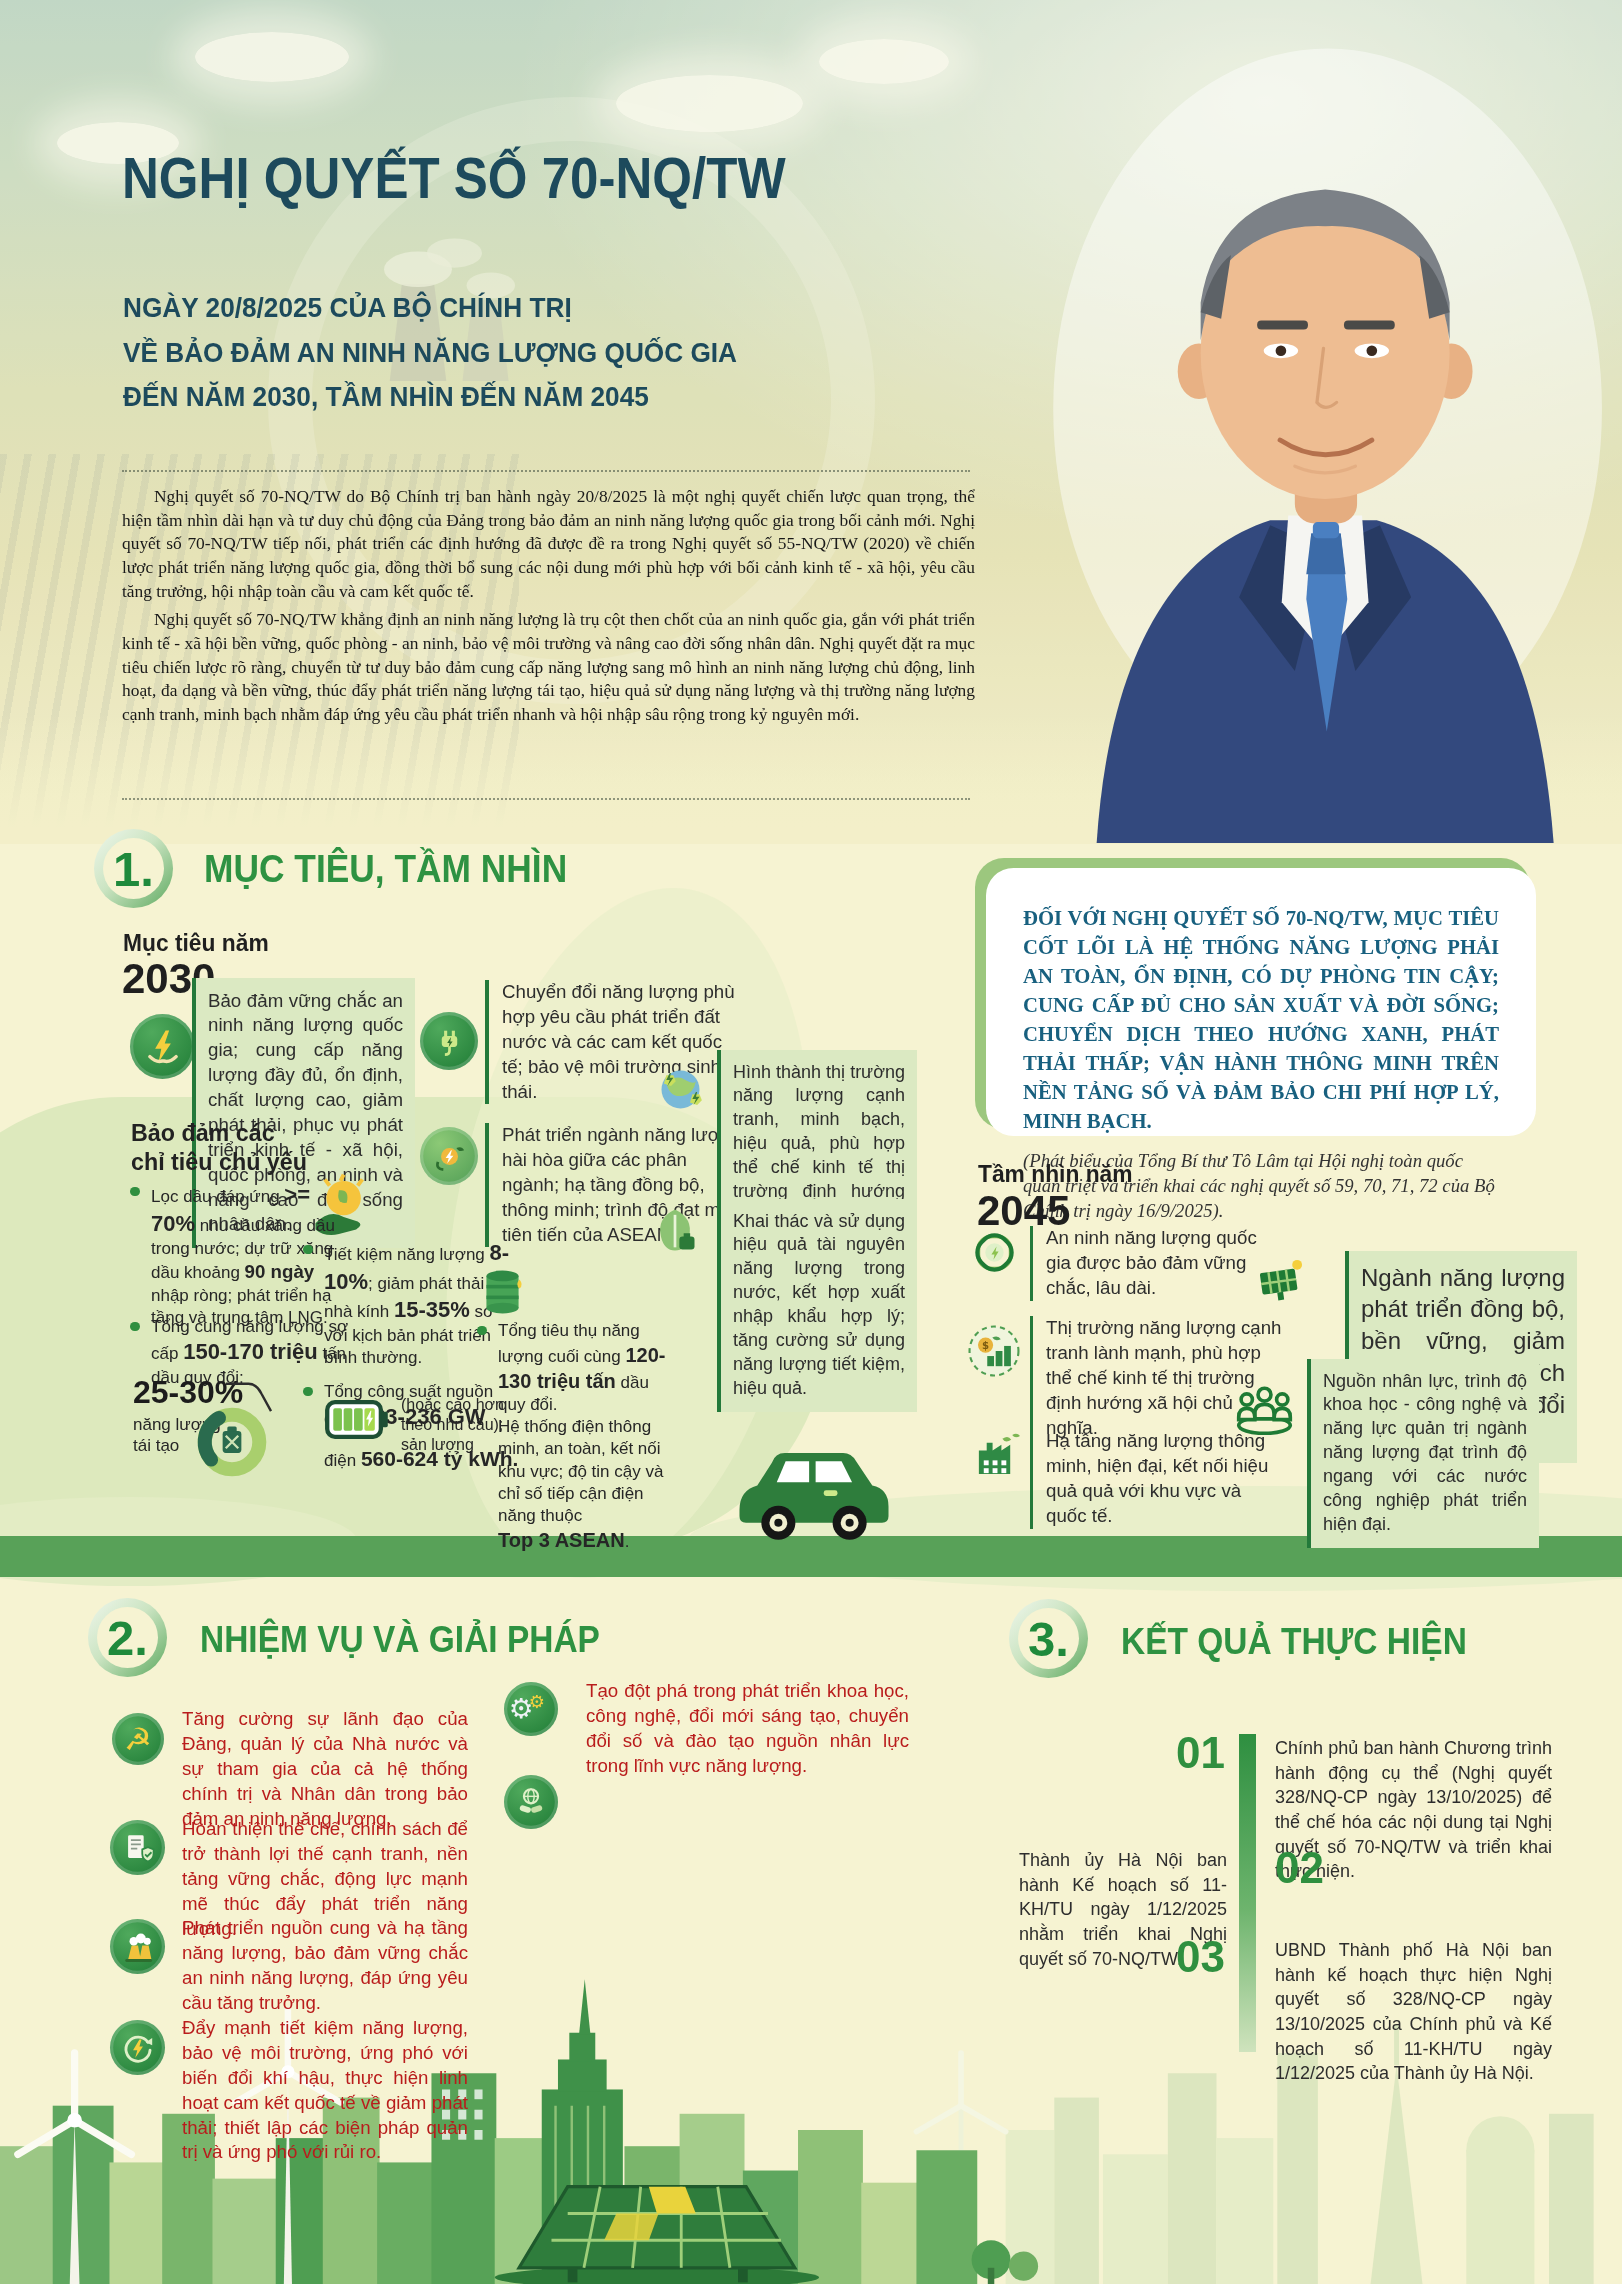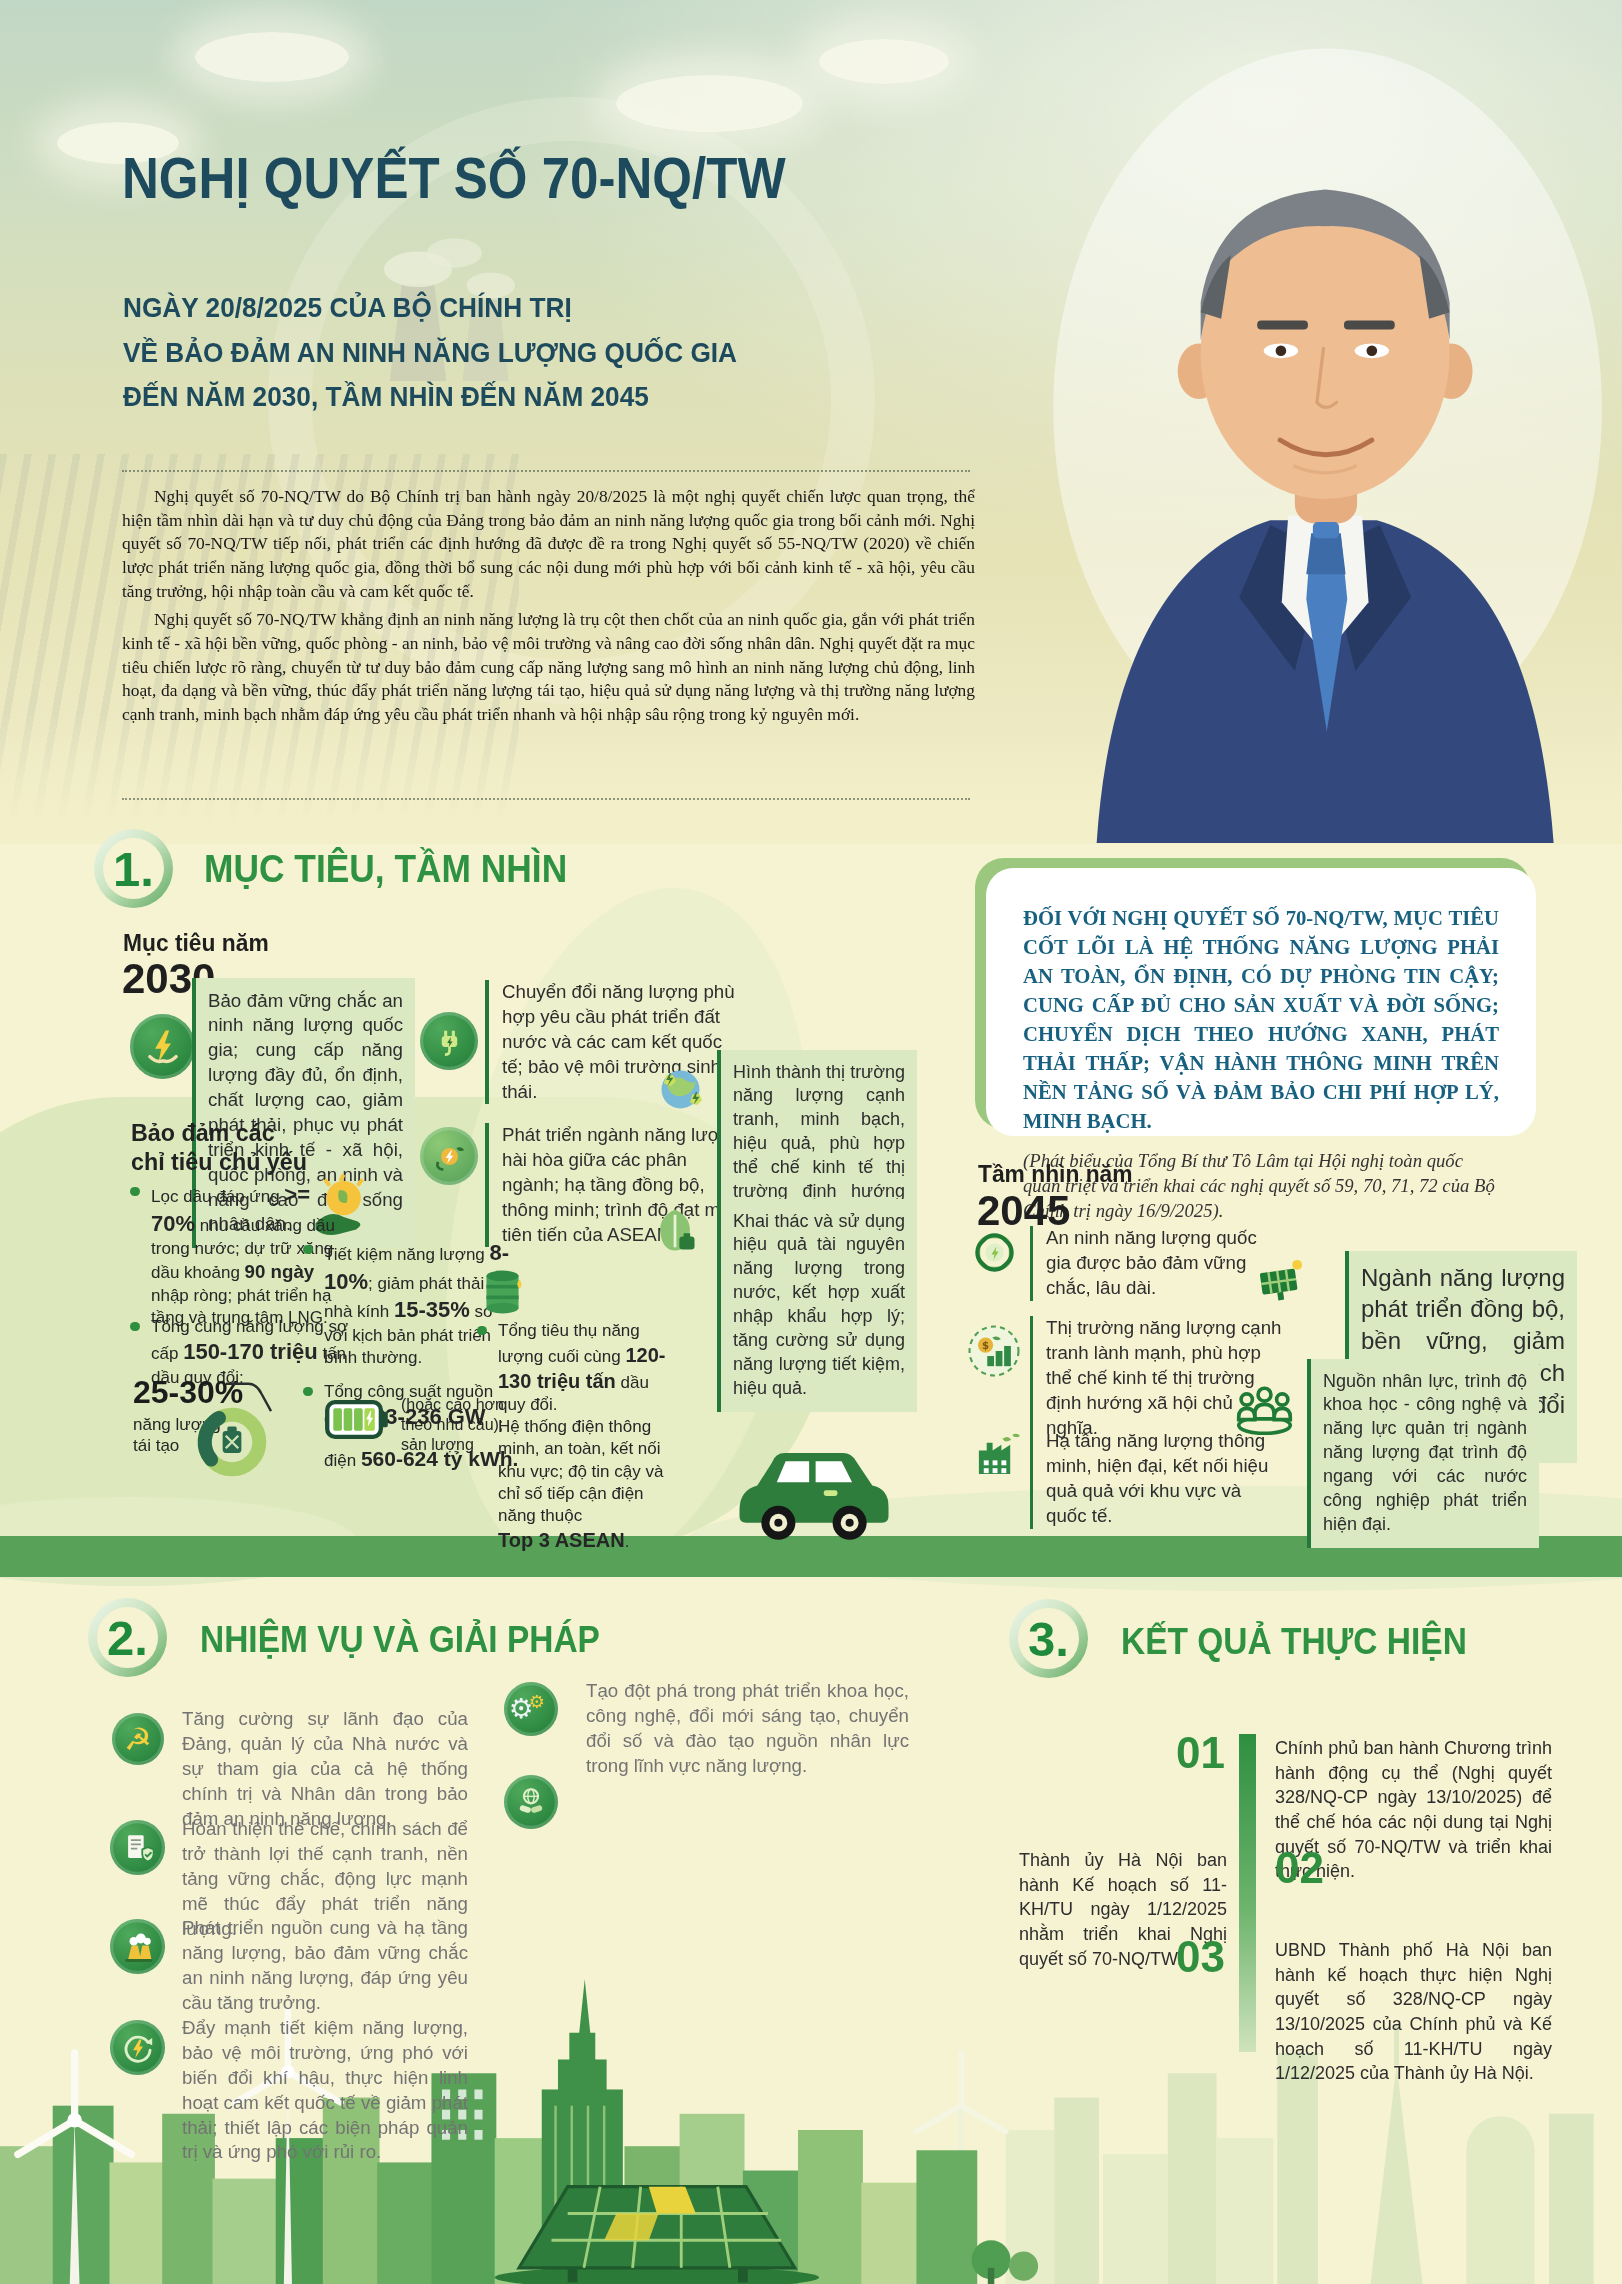--- a/index.html
+++ b/index.html
@@ -60,21 +60,21 @@
   #quoteattr{margin:13px 37px 0 37px;font-family:"Liberation Serif",serif;font-style:italic;font-size:18.7px;line-height:1.33;color:#333;}
 
   .vlabel{position:absolute;font-size:23.5px;font-weight:bold;color:#1f1f1f;z-index:4;transform:scaleX(.97);transform-origin:left top;}
   .vyear{position:absolute;font-size:42px;font-weight:bold;color:#1f1f1f;z-index:4;}
 
   
   #road{position:absolute;left:0;top:1536px;width:1622px;height:41px;background:#58a158;z-index:3;}
   #car{position:absolute;left:728px;top:1432px;width:172px;height:115px;z-index:4;}
 
   
-  .task{position:absolute;font-size:18.7px;line-height:1.33;color:#737373;text-align:justify;z-index:4;}
+  .task{position:absolute;font-size:18.7px;line-height:1.33;color:#b91c1c;text-align:justify;z-index:4;}
   .res{position:absolute;font-size:18px;line-height:1.37;color:#2d2d2d;text-align:justify;z-index:4;}
   .resnum{position:absolute;font-size:44px;font-weight:bold;color:#2f8f3f;z-index:4;}
   #s3intro{position:absolute;left:1022px;top:1692px;width:529px;font-size:18.7px;font-weight:bold;color:#1f1f1f;line-height:1.3;z-index:4;}
   #timebar{position:absolute;left:1239px;top:1734px;width:17px;height:318px;background:linear-gradient(180deg,#2e8f40 0%,#6db46d 55%,#cfe3bd 100%);z-index:3;}
 
   #skyline{position:absolute;left:0;top:1976px;width:1622px;height:308px;z-index:2;}
 </style>
 </head>
 <body>
 

